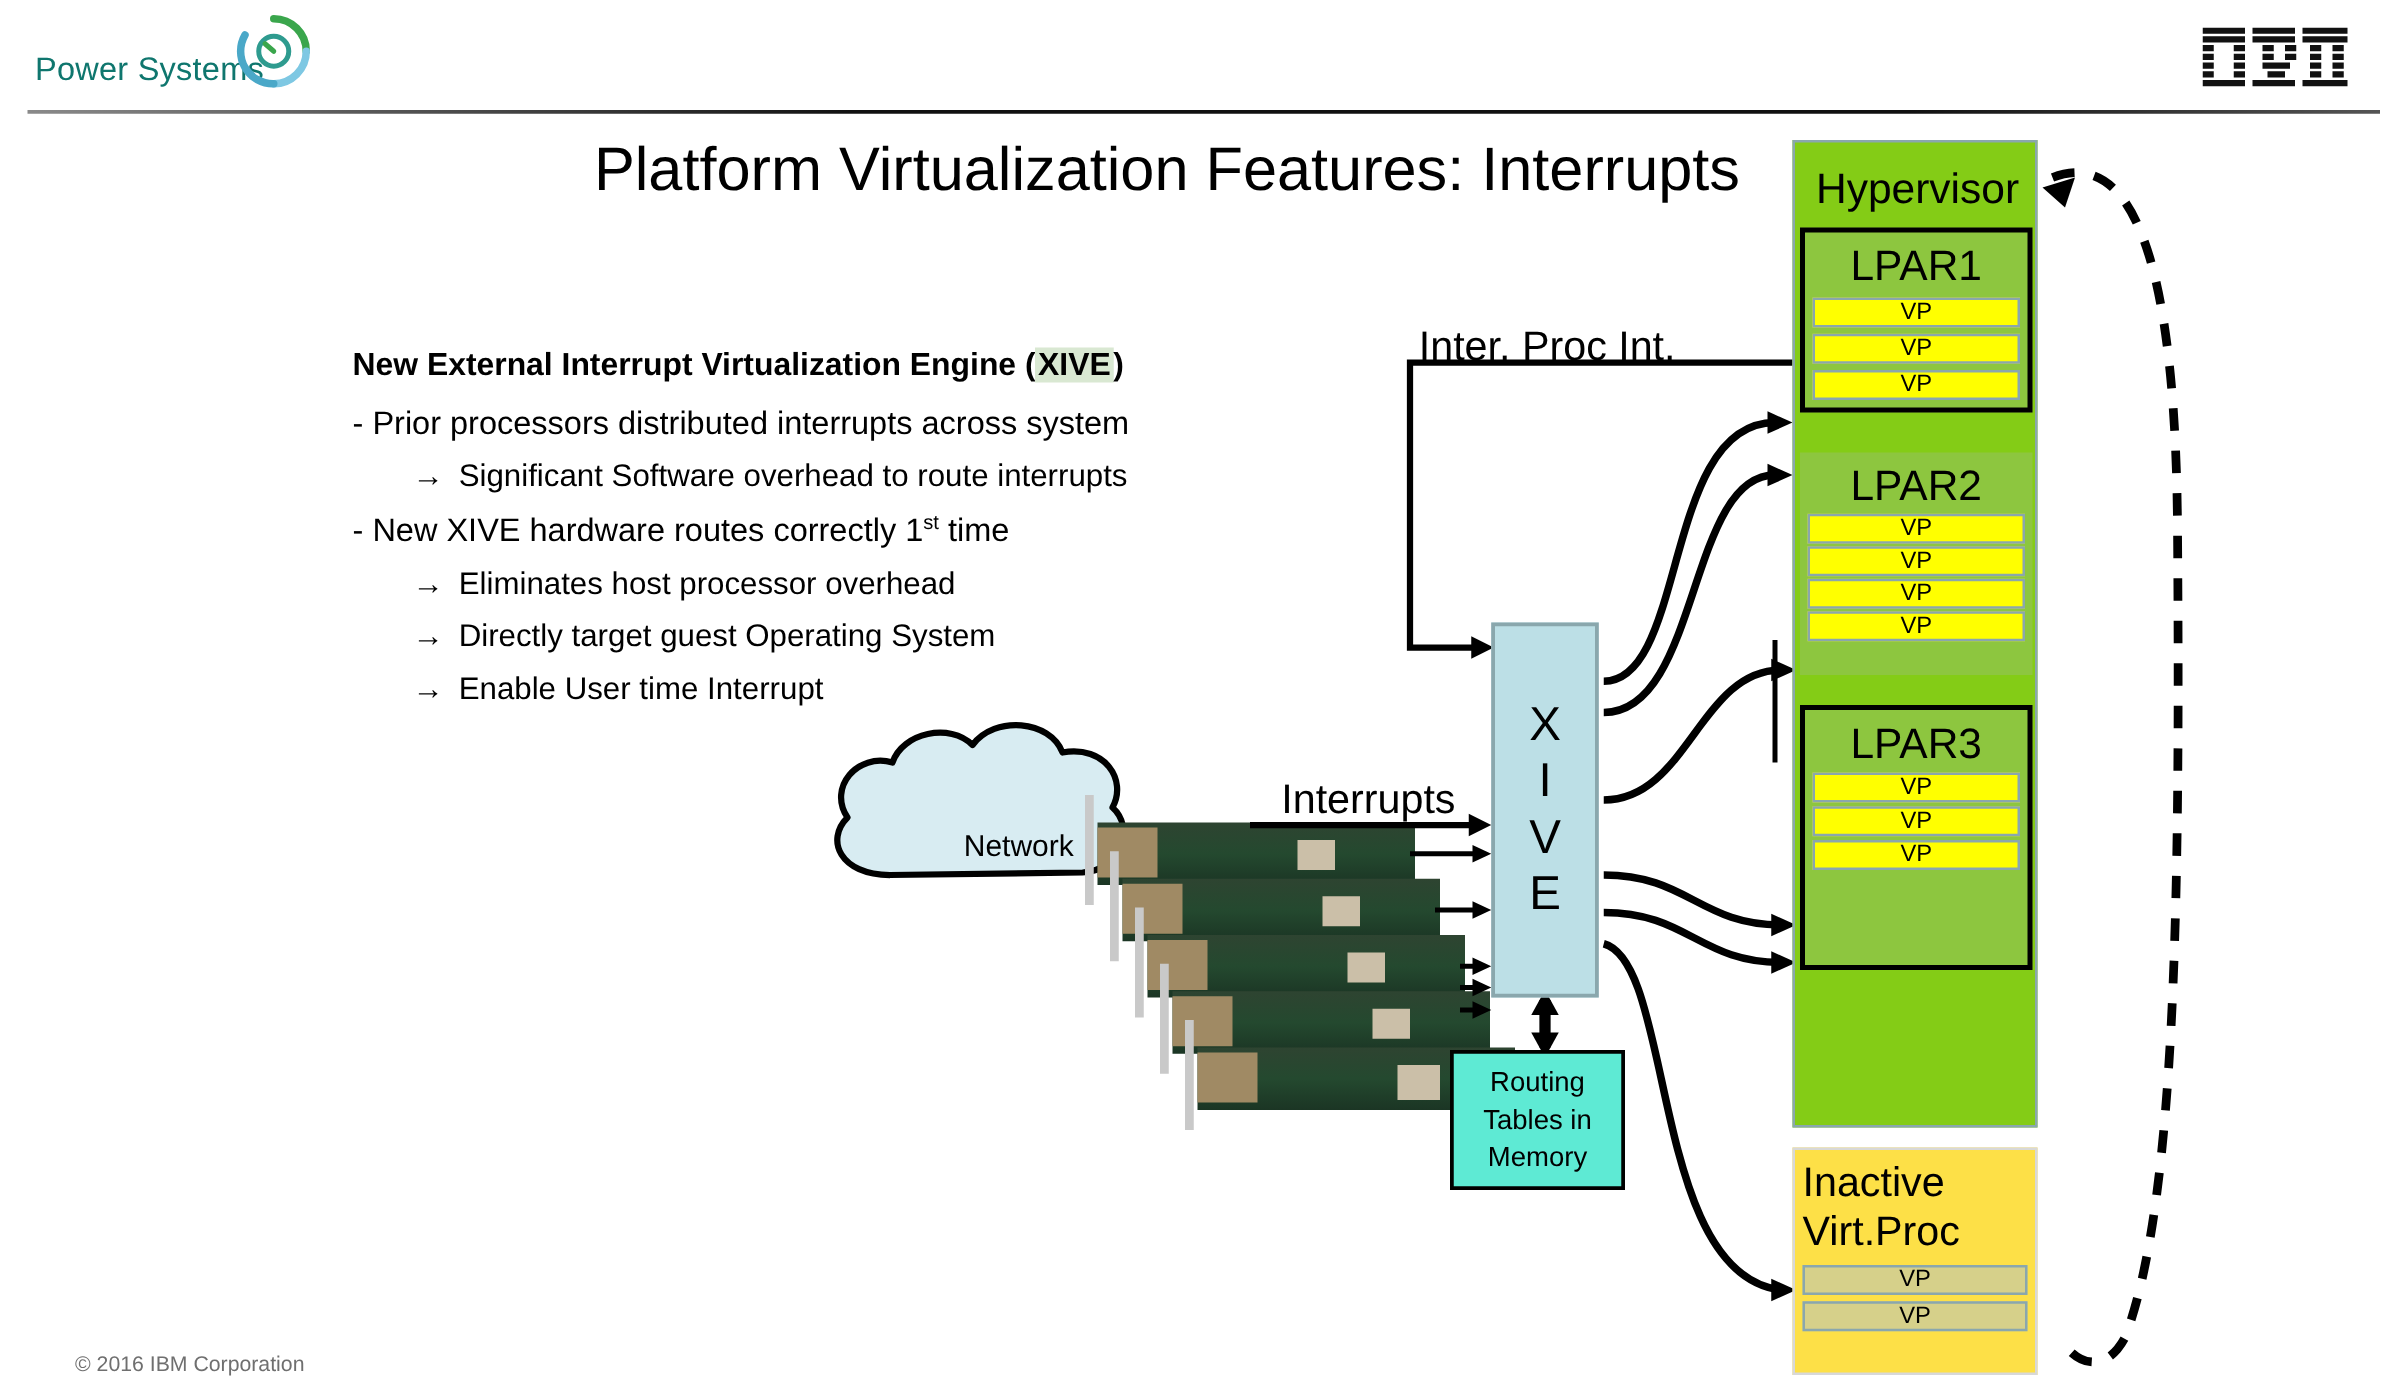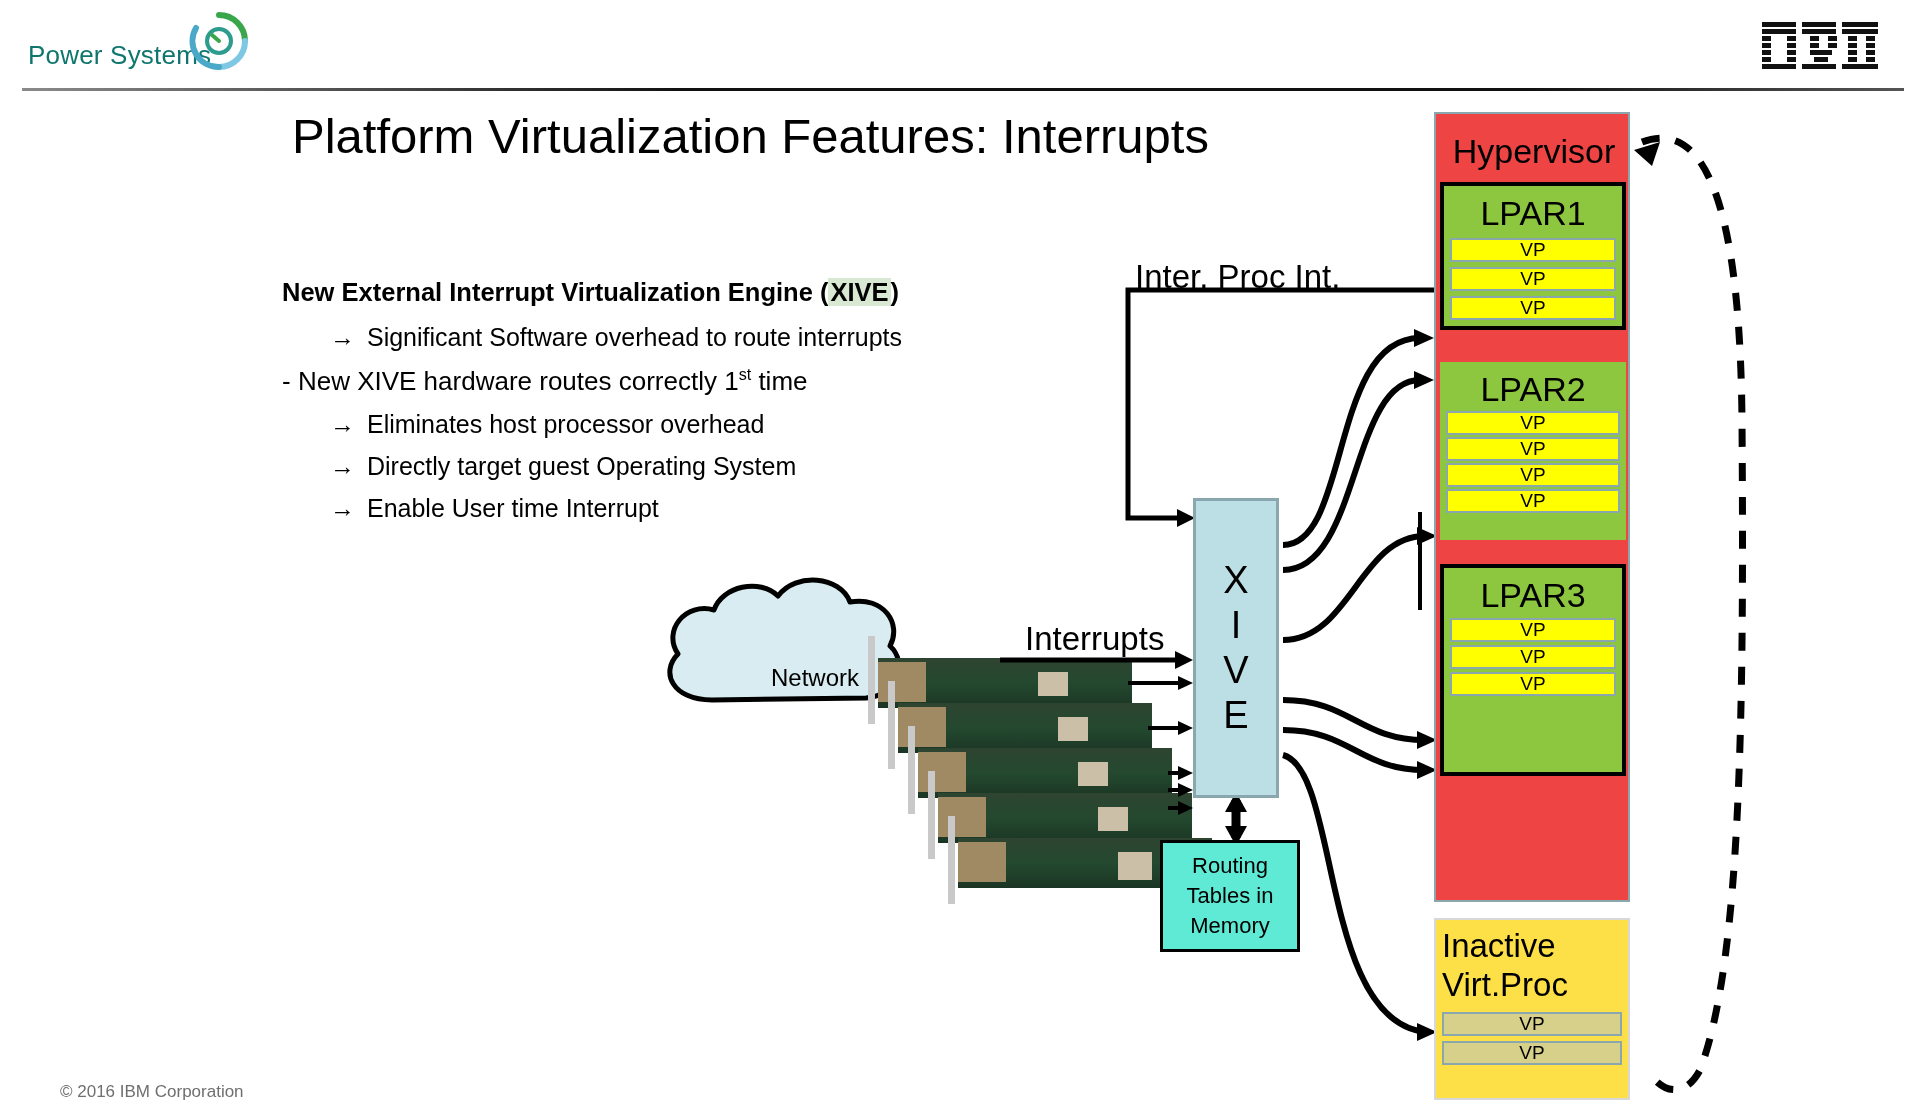--- a/index.html
+++ b/index.html
@@ -9,35 +9,35 @@
   
   #header{position:absolute;left:0;top:0;width:1926px;height:92px;}
   #ps-logo-text{position:absolute;left:28px;top:40px;font-size:26px;color:#0f766e;
                 letter-spacing:.2px;white-space:nowrap;}
   #ps-logo-mark{position:absolute;left:188px;top:10px;width:62px;height:62px;}
   #ibm-logo{position:absolute;right:44px;top:22px;width:120px;height:48px;}
   #header-rule{position:absolute;left:22px;top:88px;width:1882px;height:3px;
                background:linear-gradient(to right,#8a8a8a 0%,#111 35%,#111 80%,#555 100%);}
 
   
-  #slide-title{position:absolute;left:292px;top:108px;width:1080px;
-               text-align:left;font-size:49px;color:#000;white-space:nowrap;}
+  #slide-title{position:absolute;left:312px;top:108px;width:1080px;
+               text-align:right;font-size:49px;color:#000;white-space:nowrap;}
 
   
   #bullets{position:absolute;left:282px;top:278px;width:820px;color:#000;}
   .b-head{font-size:25.5px;font-weight:bold;margin-bottom:16px;}
   .hl{background:#d9e8d2;padding:0 2px;}
   .b-l1{font-size:26px;margin:0 0 13px 0;}
   .b-l2{font-size:25px;margin:0 0 13px 48px;}
   .arrw{display:inline-block;width:30px;}
   sup{font-size:.62em;vertical-align:super;}
 
   
   #stack{position:absolute;left:1434px;top:112px;width:196px;height:790px;
-         background:#ef4444;border:2px solid #8aa7ad;box-sizing:border-box;}
+         background:#84cc16;border:2px solid #8aa7ad;box-sizing:border-box;}
   .hyp-label{position:absolute;left:0;top:18px;width:196px;text-align:center;
              font-size:34px;color:#000;}
   .lpar{position:absolute;left:4px;width:186px;background:#8dc63f;
         border:4px solid #000;box-sizing:border-box;}
   .lpar-title{text-align:center;font-size:34px;color:#000;padding-top:8px;}
   .vp{height:24px;margin:5px 6px;background:#ffff00;border:2px solid #8aa7ad;
       box-sizing:border-box;text-align:center;font-size:19px;line-height:20px;color:#000;}
 
   
   #inactive{position:absolute;left:1434px;top:918px;width:196px;height:182px;
@@ -121,20 +121,24 @@
   </div>
   <div id="header-rule"></div>
 </div>
 
 <div id="slide-title">Platform Virtualization Features: Interrupts</div>
 
 <div id="bullets">
   <div class="b-head">
     <span>New External Interrupt Virtualization Engine (</span><span class="hl">XIVE</span><span>)</span>
   </div>
+  <div class="b-l1">
+    <span>-</span>
+    <span>Prior  processors distributed interrupts across system</span>
+  </div>
   <div class="b-l2">
     <span class="arrw">→</span>
     <span>Significant Software overhead to route interrupts</span>
   </div>
   <div class="b-l1">
     <span>-</span>
     <span>New XIVE  hardware routes correctly 1</span><sup>st</sup><span> time</span>
   </div>
   <div class="b-l2">
     <span class="arrw">→</span>

